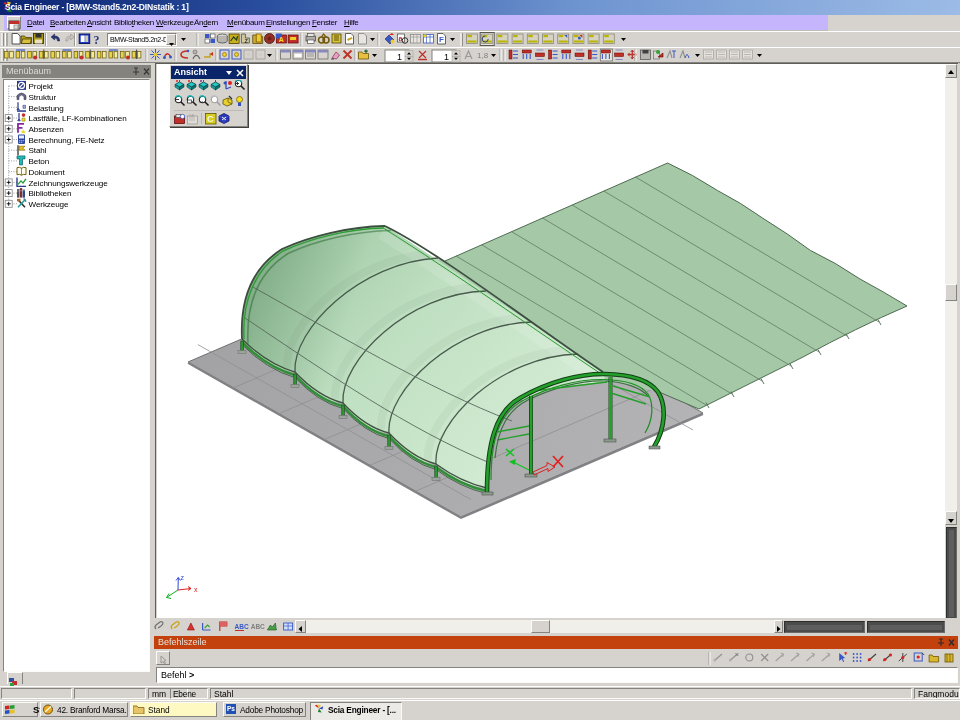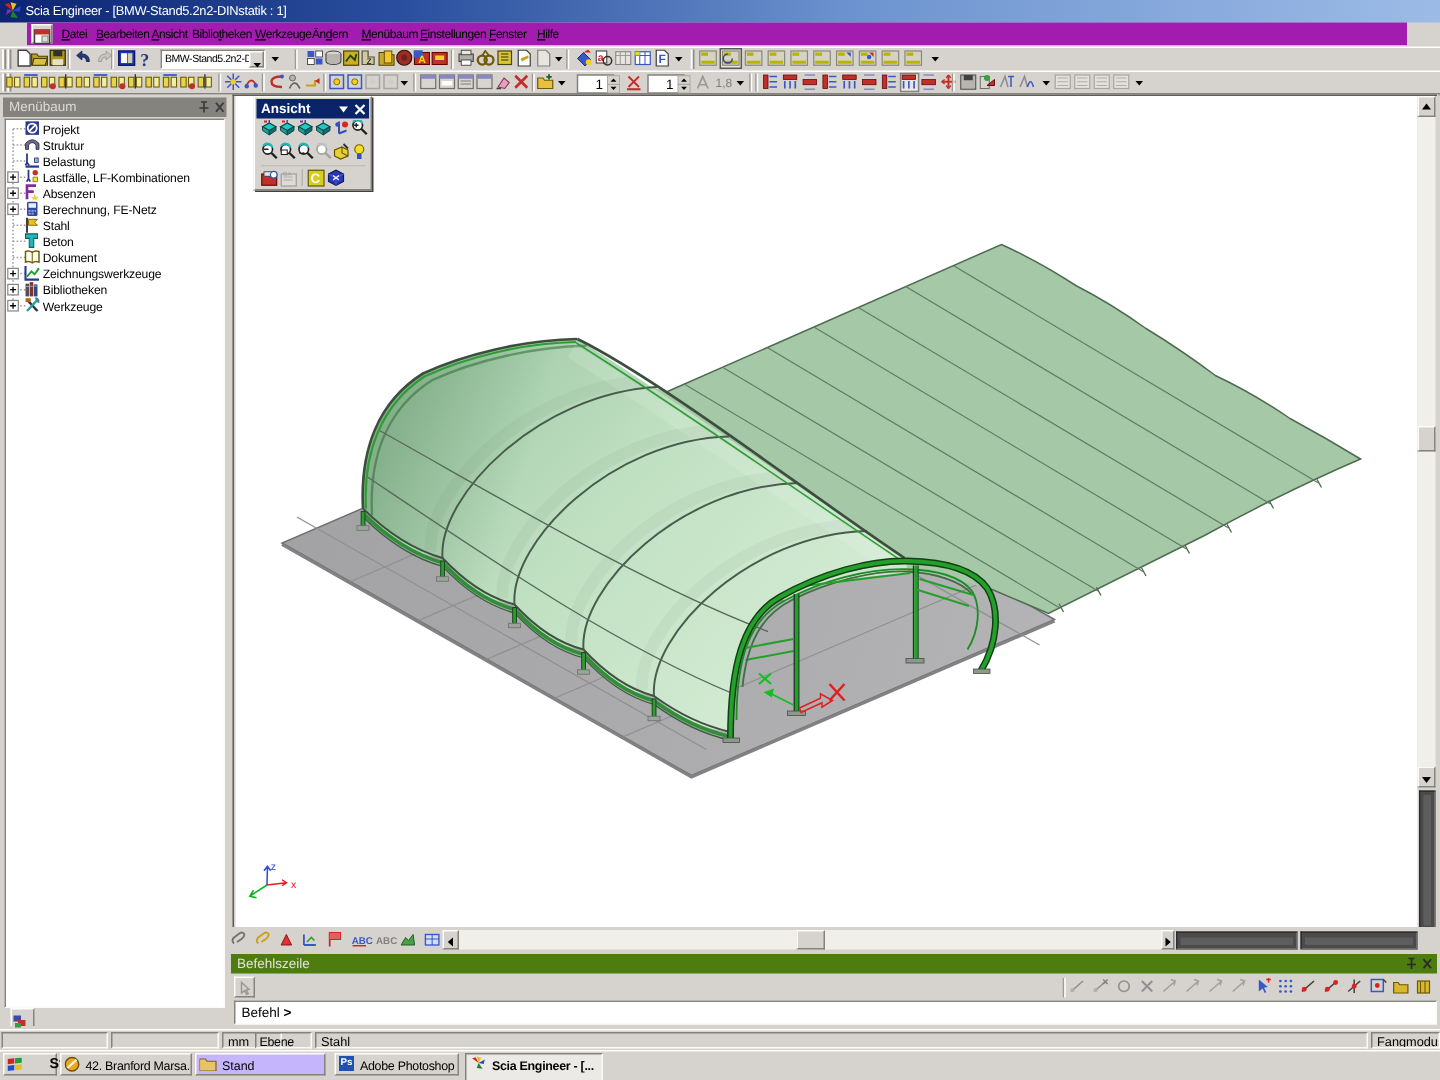--- a/index.html
+++ b/index.html
@@ -12,23 +12,23 @@
 <body>
 
 <div class="abs" style="left:0;top:0;width:960px;height:15px;background:linear-gradient(to right,#0c2472,#2a4f9e 28%,#6e94d0 60%,#9cbbe6)"></div>
 <svg class="abs" style="left:2px;top:1px" width="13" height="13" viewBox="0 0 13 13">
 <path d="M6.5 6 L1 2 L4 1 Z" fill="#d42020"></path>
     <path d="M6.5 6 L5 0.5 L9 1.5 Z" fill="#e8c020"></path>
     <path d="M6.5 6 L12 3 L11 7 Z" fill="#2848c0"></path>
     <path d="M6.5 6 L10 11 L5 10.5 Z" fill="#208030"></path>
     <path d="M6.5 6 L2 9 L3 5 Z" fill="#8030a0"></path>
 </svg>
-<div class="abs" style="left:17px;top:2px;font-size:8.6px;font-weight:normal;color:#fff;letter-spacing:-0.2px">Scia Engineer - [BMW-Stand5.2n2-DINstatik : 1]</div>
-
-<div class="abs" id="menubar" style="left:18px;top:15px;width:920px;height:16px;background:#a21caf;border-bottom:1px solid #c0bdb8">
+<div class="abs" style="left:5px;top:2px;font-size:8.6px;font-weight:bold;color:#fff;letter-spacing:-0.2px">Scia Engineer - [BMW-Stand5.2n2-DINstatik : 1]</div>
+
+<div class="abs" id="menubar" style="left:4px;top:15px;width:824px;height:16px;background:#c4b5fd;border-bottom:1px solid #c0bdb8">
 <div class="abs rz" style="left:3px;top:1px;width:14px;height:13px;background:#d6d3ce">
 <svg width="12" height="11" viewBox="0 0 12 11">
         <rect x="1" y="1" width="10" height="9" fill="#fff" stroke="#404040" stroke-width="1"></rect>
         <rect x="1" y="1" width="10" height="3" fill="#c03028"></rect>
         <rect x="6" y="5" width="4" height="4" fill="#e0dcd4" stroke="#808080" stroke-width=".7"></rect>
       </svg>
 </div>
 <div class="abs t" id="menus" style="left:0;top:3px;width:400px;height:12px;font-size:8px;letter-spacing:-0.3px">
       <span style="position:absolute;left:23px;top:0"><u>D</u>atei</span>
       <span style="position:absolute;left:46px;top:0"><u>B</u>earbeiten</span>
@@ -345,21 +345,21 @@
 
 <div class="abs" style="left:7px;top:672px;width:16px;height:12px;background:#d6d3ce;border:1px solid #85837e;border-top-color:#fff;border-left-color:#fff;border-bottom:none">
 <svg width="12" height="10" viewBox="0 0 12 10">
       <rect x="1" y="1" width="5" height="4" fill="#3050a0"></rect>
       <rect x="4" y="4" width="5" height="4" fill="#c03028"></rect>
       <rect x="2" y="6" width="4" height="3" fill="#30a040"></rect>
     </svg>
 </div>
 
 <div class="abs" style="left:154px;top:634px;width:806px;height:52px;background:#d6d3ce"></div>
-<div class="abs" style="left:154px;top:636px;width:804px;height:13px;background:#4d7c0f;color:#e4e1dc;font-size:9px;padding:1px 0 0 4px">Befehlszeile</div>
+<div class="abs" style="left:154px;top:636px;width:804px;height:13px;background:#c2410c;color:#e4e1dc;font-size:9px;padding:1px 0 0 4px">Befehlszeile</div>
 <svg class="abs" style="left:936px;top:638px" width="20" height="10" viewBox="0 0 20 10">
     <path d="M3 1 L7 1 M5 1 L5 5 M2 5 L8 5 M5 5 L5 8" stroke="#2a2a2a" stroke-width="1.1" fill="none"></path>
     <path d="M13 1.5 L18 7.5 M18 1.5 L13 7.5" stroke="#2a2a2a" stroke-width="1.3"></path>
   </svg>
 <div class="abs rz" style="left:156px;top:651px;width:14px;height:14px;background:#d6d3ce"><svg width="12" height="12">
       <path d="M4 2 L4 9 L6 7.5 L7.5 10 L8.5 9.3 L7 7 L9 6.5 Z" fill="none" stroke="#9a9792" stroke-width="1"></path>
     </svg></div>
 <div class="abs sz" style="left:156px;top:667px;width:802px;height:16px;background:#fff"></div>
 <div class="abs" style="left:161px;top:670px;font-size:9px">Befehl <b style="font-size:9px">&gt;</b></div>
 
@@ -379,21 +379,21 @@
       <rect x="0" y="5.5" width="4.5" height="3.5" fill="#2050c8" transform="skewY(-6)"></rect>
       <rect x="5" y="5.5" width="4.5" height="3.5" fill="#e8c020" transform="skewY(-6)"></rect>
     </svg>
 <div class="abs" style="left:30px;top:1px;font-size:9.5px;font-weight:bold">Start</div>
 </div>
 <div class="abs rz" style="left:40px;top:702px;width:88px;height:15px;background:#d6d3ce;padding:2px 0 0 16px;overflow:hidden;font-size:8.3px;letter-spacing:-0.2px;white-space:nowrap">42. Branford Marsa...</div>
 <svg class="abs" style="left:43px;top:704px" width="11" height="11" viewBox="0 0 11 11">
     <circle cx="5" cy="5.5" r="4.5" fill="#e8a820" stroke="#705010" stroke-width="1"></circle>
     <path d="M2 8 L8 2.5" stroke="#fff8e0" stroke-width="1.5"></path>
   </svg>
-<div class="abs rz" style="left:130px;top:702px;width:87px;height:15px;background:#c4b5fd;padding:2px 0 0 17px;font-size:8.3px">Stand</div>
+<div class="abs rz" style="left:130px;top:702px;width:87px;height:15px;background:#fef9c3;padding:2px 0 0 17px;font-size:8.3px">Stand</div>
 <svg class="abs" style="left:133px;top:705px" width="12" height="9" viewBox="0 0 12 9">
     <path d="M0 1 L4 1 L5 2.5 L11 2.5 L11 9 L0 9 Z" fill="#e8c468" stroke="#806020" stroke-width=".8"></path>
   </svg>
 <div class="abs rz" style="left:223px;top:702px;width:83px;height:15px;background:#d6d3ce;padding:2px 0 0 16px;overflow:hidden;font-size:8.3px;letter-spacing:-0.2px;white-space:nowrap">Adobe Photoshop ...</div>
 <div class="abs" style="left:226px;top:704px;width:10px;height:10px;background:#2050b0;color:#fff;font-size:6.5px;font-weight:bold;text-align:center;line-height:10px">Ps</div>
 <div class="abs sz" style="left:310px;top:702px;width:92px;height:27px;background:#eceae6;padding:2px 0 0 17px;overflow:hidden;font-weight:bold;font-size:8.3px;letter-spacing:-0.2px;white-space:nowrap">Scia Engineer - [...</div>
 <svg class="abs" style="left:314px;top:704px" width="10" height="10" viewBox="0 0 13 13">
     <path d="M6.5 6 L1 2 L4 1 Z" fill="#d42020"></path>
     <path d="M6.5 6 L5 0.5 L9 1.5 Z" fill="#e8c020"></path>
     <path d="M6.5 6 L12 3 L11 7 Z" fill="#2848c0"></path>

